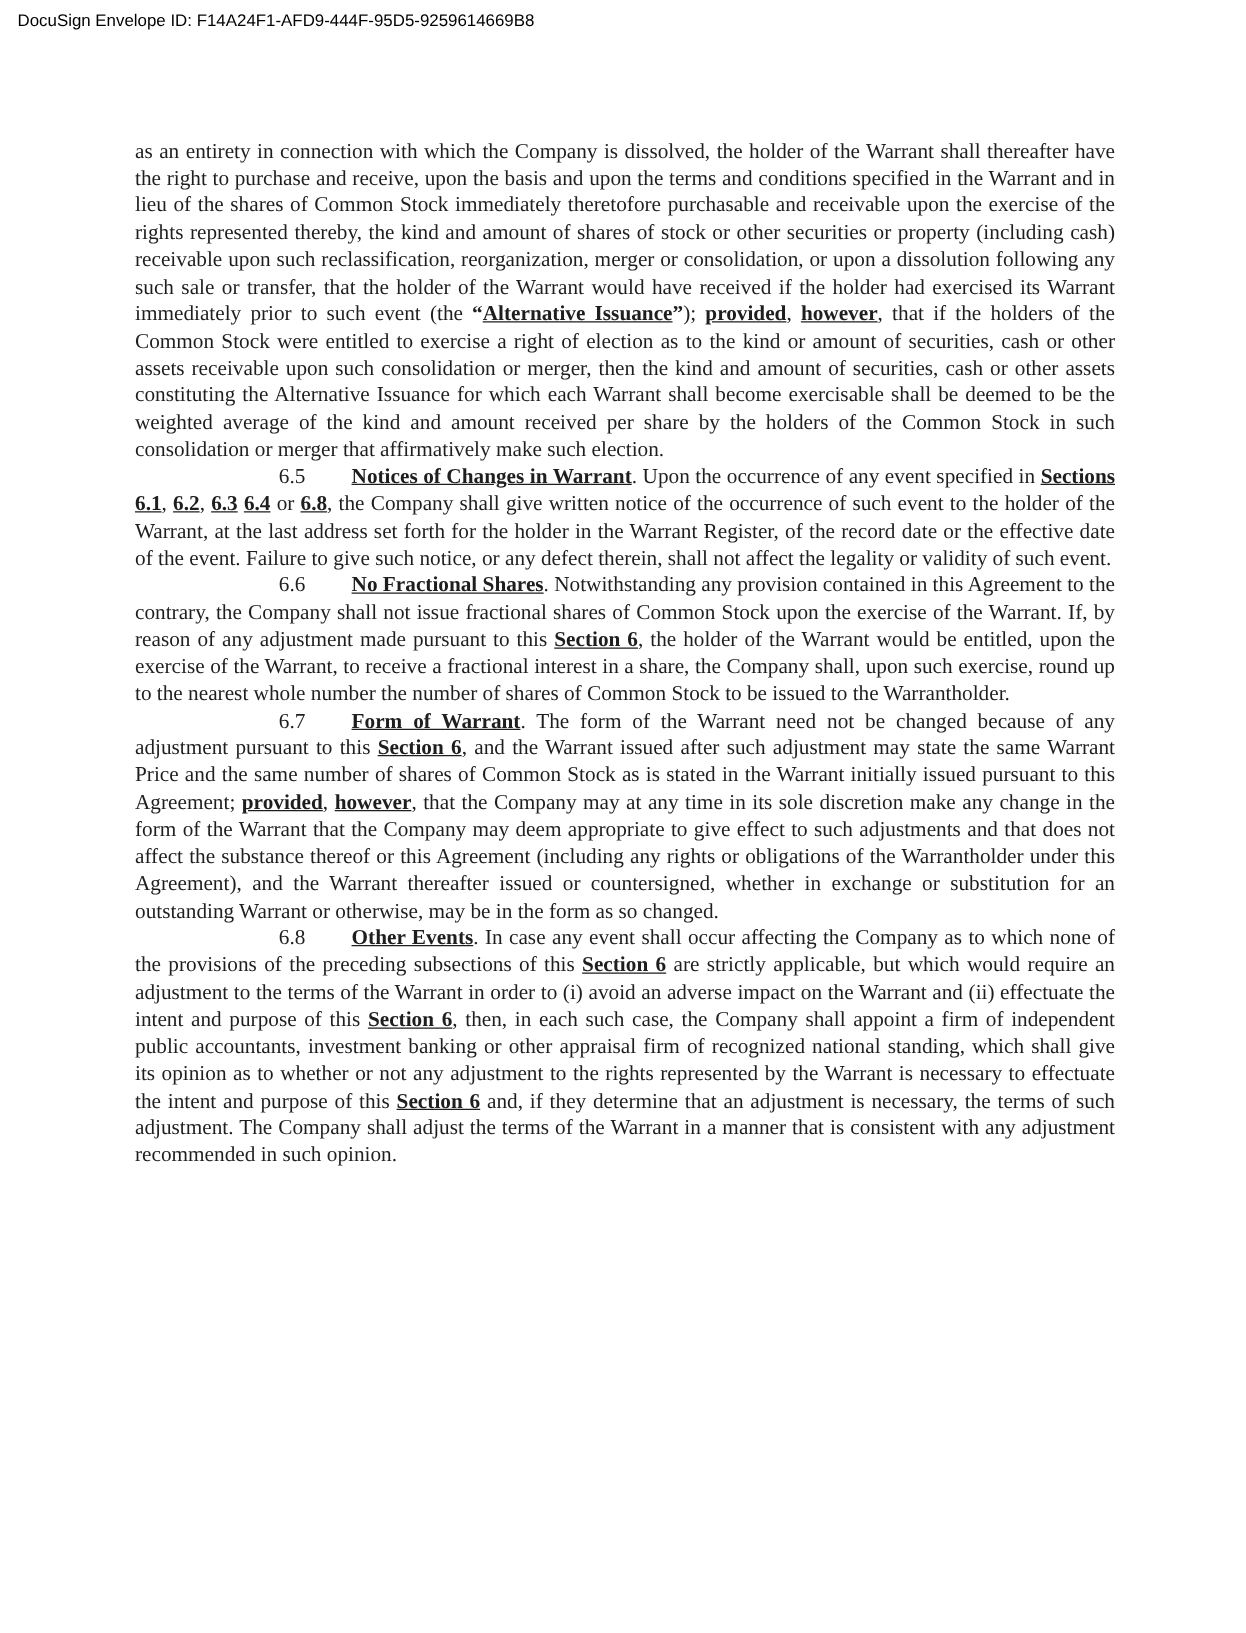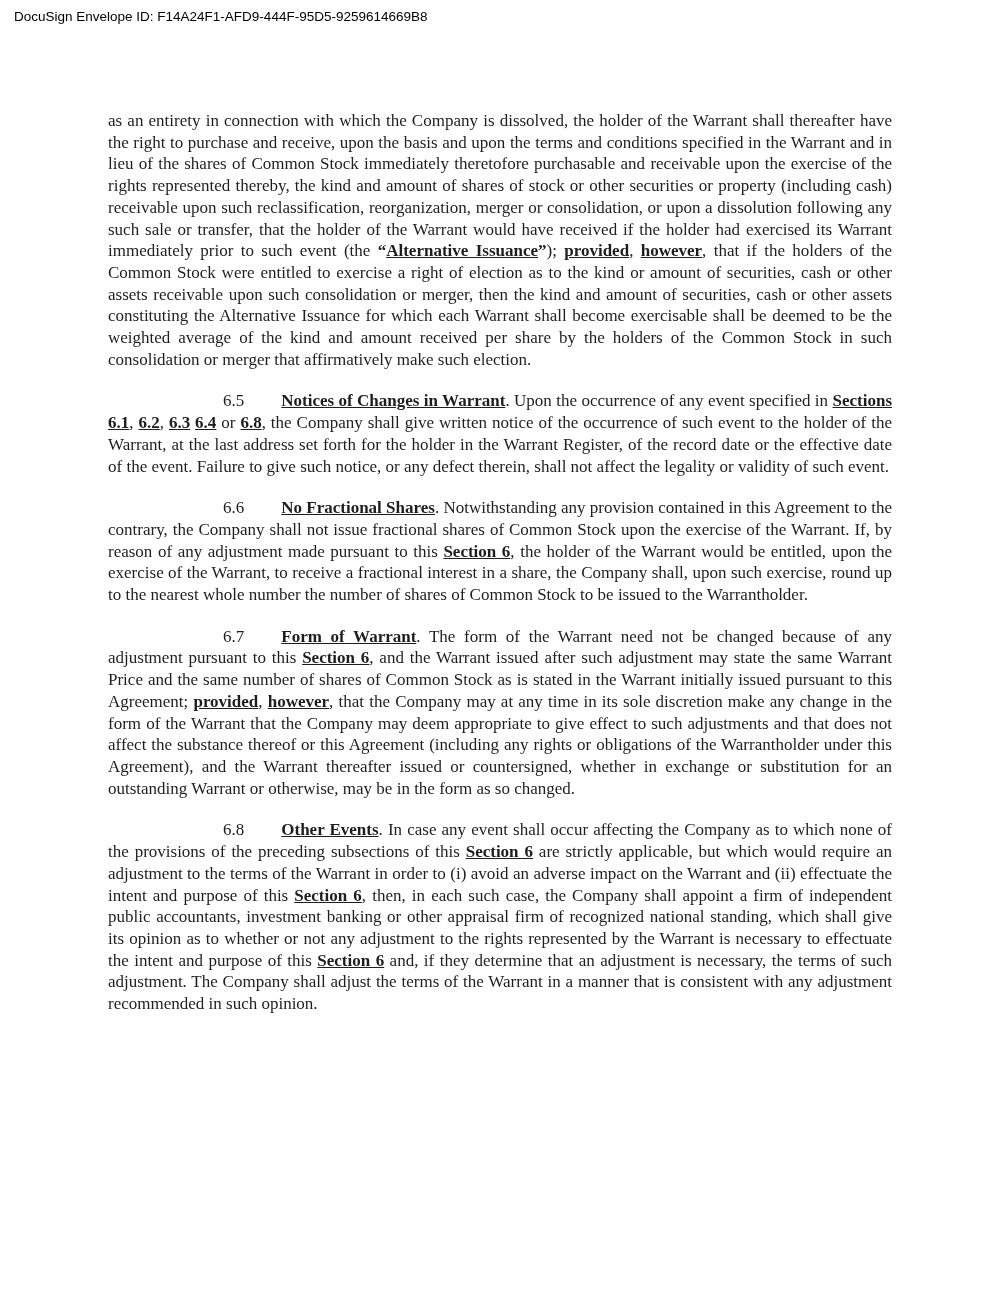--- a/index.html
+++ b/index.html
@@ -31,21 +31,21 @@
     top: 110px;
     width: 784px;
     font-size: 17px;
     line-height: 21.7px;
     text-align: justify;
   }
   .para {
     margin: 0;
   }
   .para + .para {
-    margin-top: 20px;
+    margin-top: 0;
   }
   .para.indent {
     text-indent: 115px;
   }
   .tab {
     display: inline-block;
     width: 37px;
   }
   .u { text-decoration: underline; font-weight: bold; }
   .b { font-weight: bold; }

